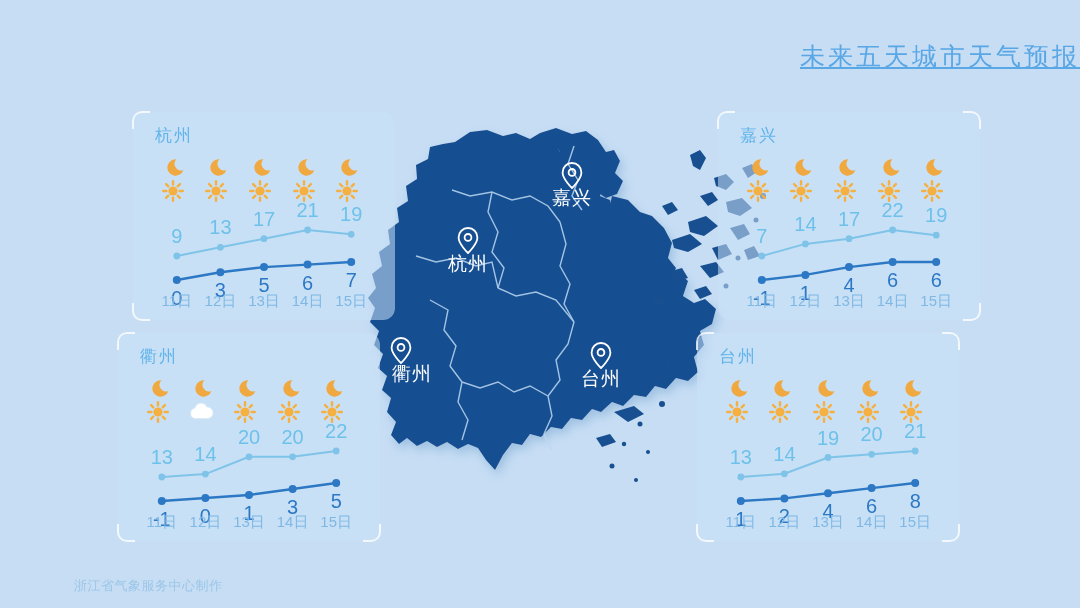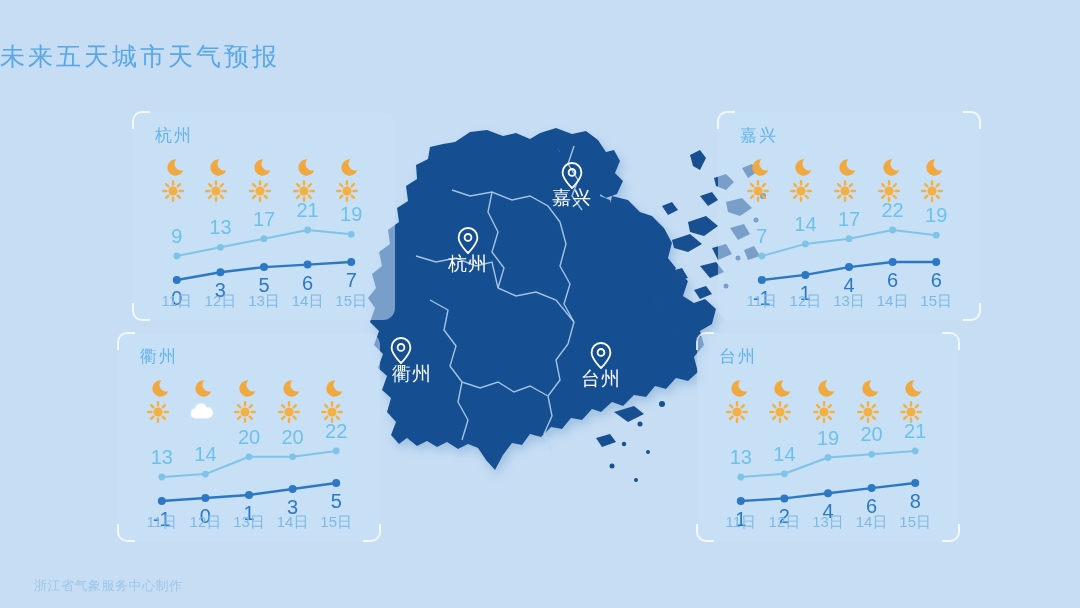--- a/index.html
+++ b/index.html
@@ -9,22 +9,22 @@
     font-family:"Liberation Sans","DejaVu Sans",sans-serif;
     position:relative;
   }
   #stage{position:absolute;inset:0;width:1080px;height:608px;}
 
   
   #map-layer{position:absolute;left:0;top:0;width:1080px;height:608px;}
 
   
   #page-title{
-    position:absolute;left:0;top:40px;width:1080px;text-align:left;
-    font-size:25px;letter-spacing:3px;color:#5aa7e6;font-weight:normal;
+    position:absolute;left:0;top:40px;width:1080px;text-align:right;
+    font-size:25px;letter-spacing:3px;color:#5aa7e6;font-weight:normal;text-decoration:underline;
   }
 
   
   .panel{
     position:absolute;
     background:rgba(203,226,247,.55);
     border-radius:12px;
     box-sizing:border-box;
   }
   .panel .corner{
@@ -61,21 +61,21 @@
   .daylabel{
     position:absolute;left:0;width:54px;text-align:center;
     font-size:15px;color:#7fb8e4;letter-spacing:0px;
   }
 
   
   #footer{
     position:absolute;left:34px;bottom:12px;
     font-size:13px;line-height:20px;color:#9cc6e8;letter-spacing:.5px;
   }
-  #footer div{white-space:nowrap;}
+  #footer div{white-space:nowrap;margin-left:40px;}
 </style>
 </head>
 <body>
 
 <div id="stage">
 
   <svg id="map-layer" viewBox="0 0 1080 608" xmlns="http://www.w3.org/2000/svg">
     <defs>
       <filter id="mapshadow" x="-20%" y="-20%" width="150%" height="150%">
         <feDropShadow dx="3" dy="5" stdDeviation="5" flood-color="#6f9fcc" flood-opacity=".45"></feDropShadow>

